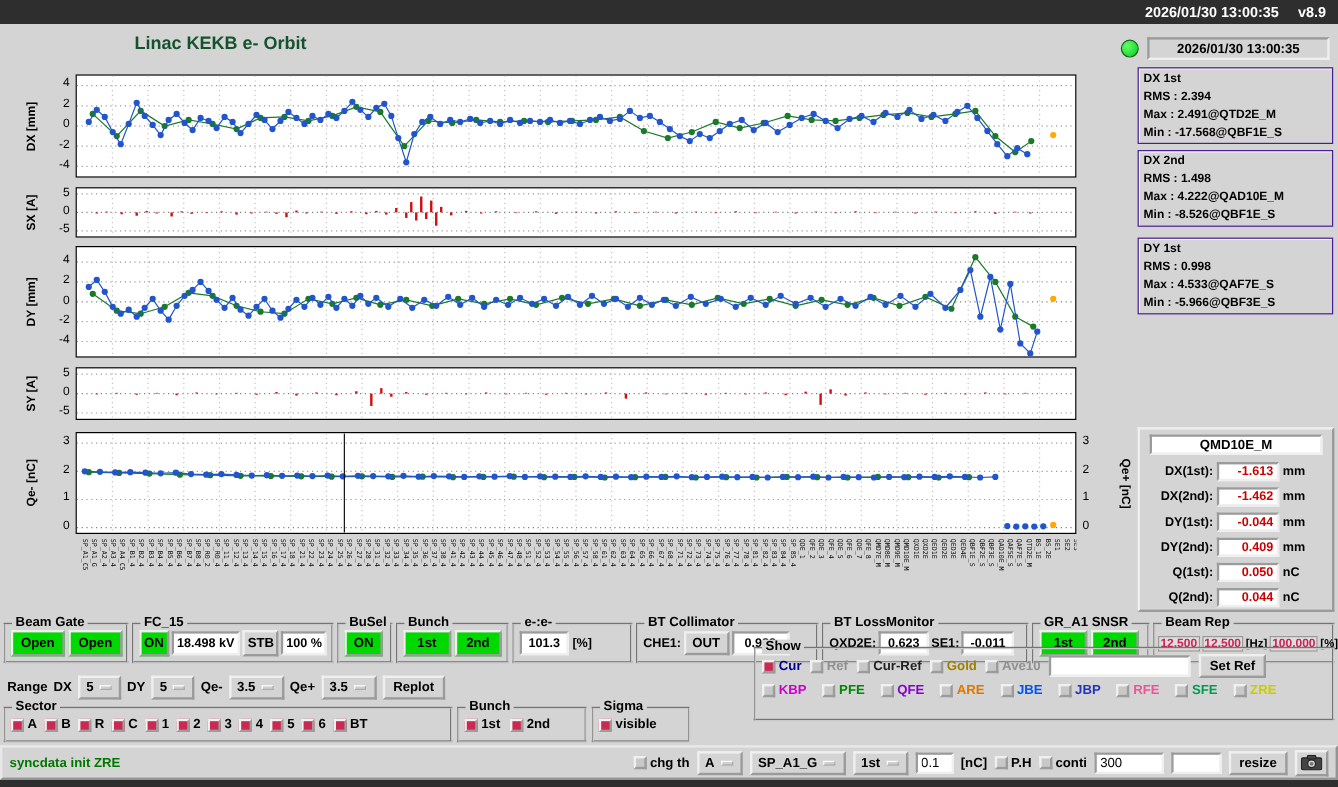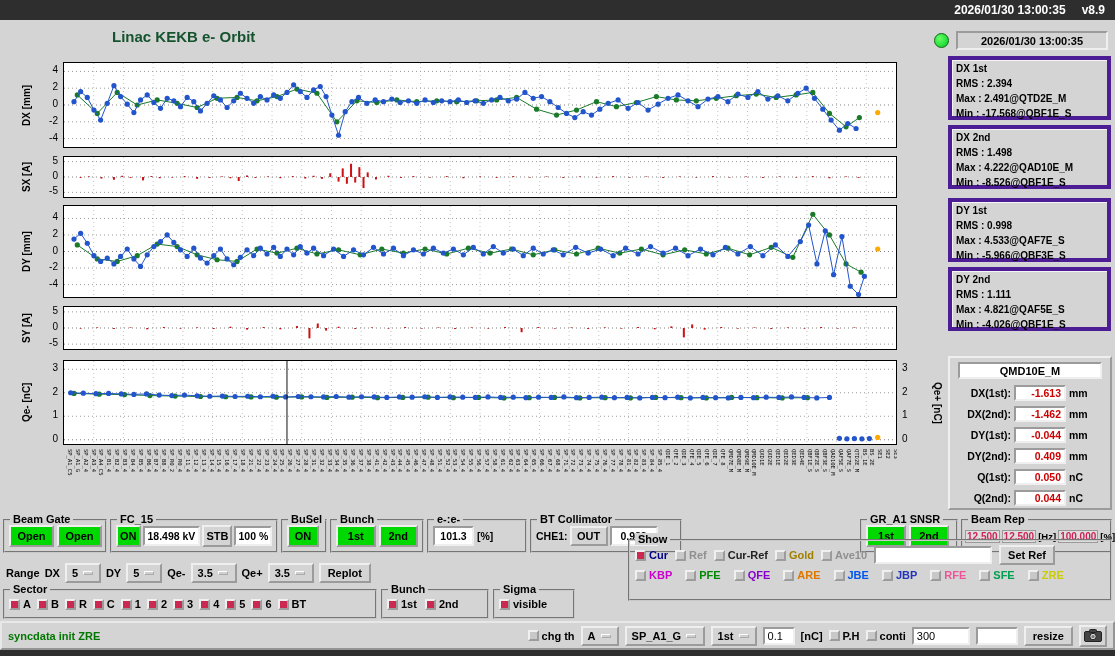--- a/index.html
+++ b/index.html
@@ -18,21 +18,21 @@
   .ytitle{position:absolute;left:-42px;top:0;bottom:0;writing-mode:vertical-rl;transform:rotate(180deg);
     display:flex;align-items:center;justify-content:center;font-size:10px;font-weight:bold;white-space:nowrap;}
   .ytitle.right{left:auto;right:-46px;transform:none;}
   .band{position:absolute;left:63px;top:448px;width:834px;height:58px;overflow:hidden;}
   .band span{position:absolute;top:1px;writing-mode:vertical-rl;font-size:5.5px;line-height:6px;
     font-family:"DejaVu Sans Mono",monospace;color:#000;white-space:nowrap;}
   .led{position:absolute;left:934px;top:33px;width:15px;height:15px;border-radius:50%;
     background:radial-gradient(circle at 35% 35%, #66ff66, #00cc22);border:1px solid #116611;}
   .tsbox{position:absolute;left:956px;top:31px;width:152px;height:19px;border:2px inset #efefef;
     background:#d4d4d4;font-size:11px;font-weight:bold;display:flex;align-items:center;justify-content:center;}
-  .statbox{position:absolute;left:948px;width:163px;height:64px;border:4px solid #4c1d95;
+  .statbox{position:absolute;left:948px;width:163px;height:64px;border:1px solid #4c1d95;
     box-shadow:inset 1px 1px 0 #f5f5f5;padding:1px 4px;}
   .statbox div{font-size:10px;font-weight:bold;line-height:15px;white-space:nowrap;}
   .qmd{position:absolute;left:948px;top:356px;width:164px;height:154px;border:2px outset #efefef;background:#d4d4d4;padding:3px;}
   .qmd-title{width:144px;height:17px;margin:1px auto 3px auto;border:2px inset #efefef;background:#fff;
     font-size:11px;font-weight:bold;display:flex;align-items:center;justify-content:center;}
   .qmd-row{display:flex;align-items:center;gap:3px;height:21px;}
   .qmd-row .ql{width:58px;text-align:right;font-size:10.5px;font-weight:bold;}
   .qmd-row .qv{width:52px;height:16px;border:2px inset #efefef;background:#fff;color:#cc0000;
     font-size:10.5px;font-weight:bold;display:flex;align-items:center;justify-content:flex-end;padding:0 3px;}
   .qmd-row .qu{font-size:10.5px;font-weight:bold;}
@@ -900,26 +900,20 @@
     <div>RMS : 1.498</div>
     <div>Max : 4.222@QAD10E_M</div>
     <div>Min : -8.526@QBF1E_S</div>
   </div>
   <div class="statbox" style="top:198px">
     <div>DY 1st</div>
     <div>RMS : 0.998</div>
     <div>Max : 4.533@QAF7E_S</div>
     <div>Min : -5.966@QBF3E_S</div>
   </div>
-  <div class="statbox" style="top:267px">
-    <div>DY 2nd</div>
-    <div>RMS : 1.111</div>
-    <div>Max : 4.821@QAF5E_S</div>
-    <div>Min : -4.026@QBF1E_S</div>
-  </div>
 
   <div class="qmd">
     <div class="qmd-title">QMD10E_M</div>
     <div class="qmd-row">
         <span class="ql">DX(1st):</span>
         <span class="qv">-1.613</span>
         <span class="qu">mm</span>
       </div>
     <div class="qmd-row">
         <span class="ql">DX(2nd):</span>
@@ -983,20 +977,29 @@
       <span class="field" style="width:41px">101.3</span>
       <span class="lbl">[%]</span>
     </div>
   </div>
   <div class="group" style="left:530px;top:519px;width:152px;height:34px">
     <span class="glabel">BT Collimator</span>
     <div class="ginner" style="gap:2px">
       <span class="lbl">CHE1:</span>
       <button class="btn small" style="width:38px">OUT</button>
       <span class="field" style="width:48px">0.923</span>
+    </div>
+  </div>
+  <div class="group" style="left:685px;top:519px;width:172px;height:34px">
+    <span class="glabel">BT LossMonitor</span>
+    <div class="ginner" style="gap:2px">
+      <span class="lbl">QXD2E:</span>
+      <span class="field" style="width:42px">0.623</span>
+      <span class="lbl">SE1:</span>
+      <span class="field" style="width:44px">-0.011</span>
     </div>
   </div>
   <div class="group" style="left:860px;top:519px;width:98px;height:34px">
     <span class="glabel">GR_A1 SNSR</span>
     <div class="ginner">
       <button class="btn green" style="width:40px">1st</button>
       <button class="btn green" style="width:40px">2nd</button>
     </div>
   </div>
   <div class="group" style="left:961px;top:519px;width:151px;height:34px">

